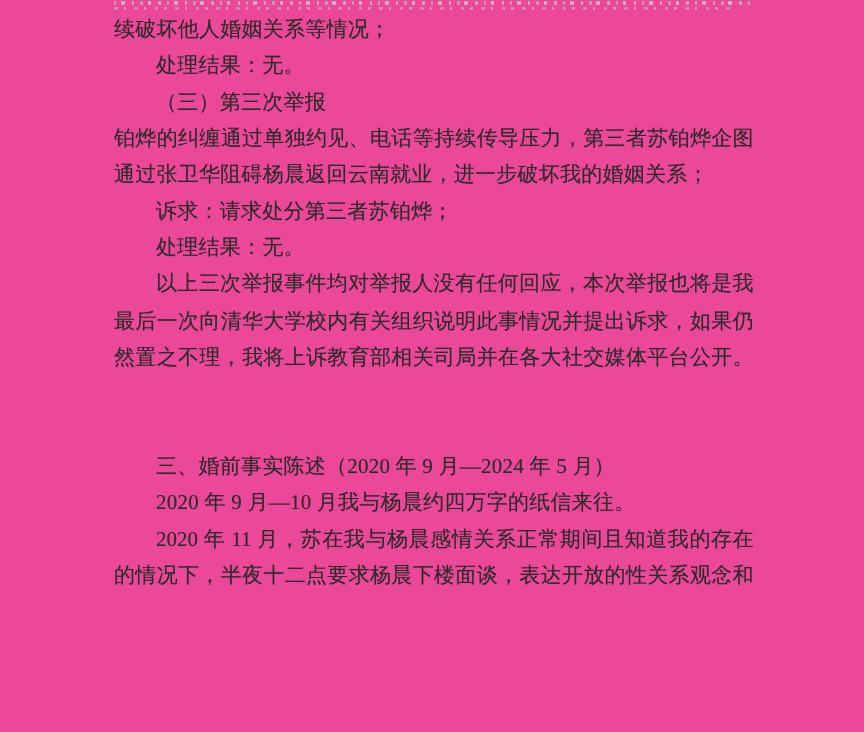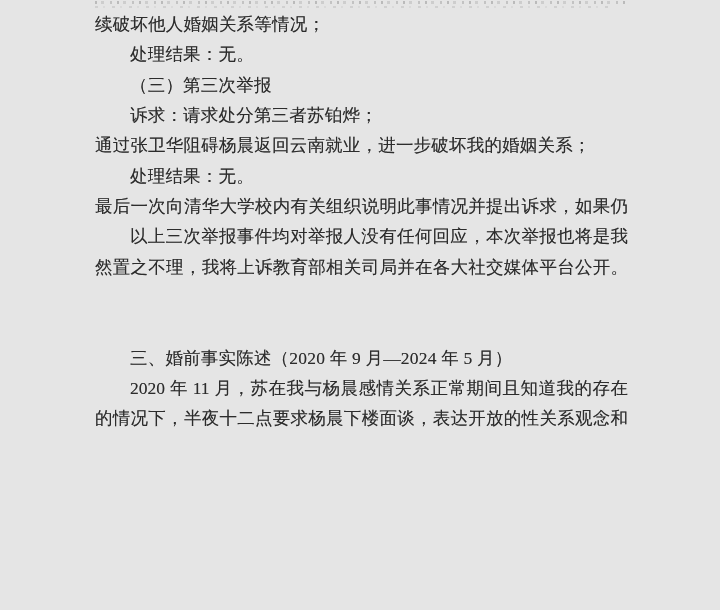--- a/index.html
+++ b/index.html
@@ -10,21 +10,21 @@
     width: 720px;
     height: 610px;
     background: #ffffff;
     overflow: hidden;
     position: relative;
     font-family: "Liberation Serif", "DejaVu Serif", serif;
   }
   .page {
     position: absolute;
     inset: 0;
-    background: #e5e5e5;
+    background: #ec4899;
   }
   
   .frag {
     position: absolute;
     left: 95px;
     height: 3px;
     opacity: 0.85;
   }
   .frag.f1 {
     top: 1px;
@@ -71,25 +71,27 @@
 </head>
 <body style="background: rgb(255, 255, 255);">
 
 <div class="page">
   <div class="frag f1"></div>
   <div class="frag f2"></div>
   <div class="doc" style="color: rgb(44, 44, 44);">
       <div class="line">续破坏他人婚姻关系等情况；</div>
       <div class="line indent">处理结果：无。</div>
       <div class="line indent">（三）第三次举报</div>
+      <div class="line just">铂烨的纠缠通过单独约见、电话等持续传导压力，第三者苏铂烨企图</div>
+      <div class="line">通过张卫华阻碍杨晨返回云南就业，进一步破坏我的婚姻关系；</div>
       <div class="line indent">诉求：请求处分第三者苏铂烨；</div>
-      <div class="line">通过张卫华阻碍杨晨返回云南就业，进一步破坏我的婚姻关系；</div>
       <div class="line indent">处理结果：无。</div>
+      <div class="line indent just">以上三次举报事件均对举报人没有任何回应，本次举报也将是我</div>
       <div class="line just">最后一次向清华大学校内有关组织说明此事情况并提出诉求，如果仍</div>
-      <div class="line indent just">以上三次举报事件均对举报人没有任何回应，本次举报也将是我</div>
       <div class="line just">然置之不理，我将上诉教育部相关司局并在各大社交媒体平台公开。</div>
       <div class="line"></div>
       <div class="line"></div>
       <div class="line indent">三、婚前事实陈述（2020 年 9 月—2024 年 5 月）</div>
+      <div class="line indent">2020 年 9 月—10 月我与杨晨约四万字的纸信来往。</div>
       <div class="line indent just">2020 年 11 月，苏在我与杨晨感情关系正常期间且知道我的存在</div>
       <div class="line just">的情况下，半夜十二点要求杨晨下楼面谈，表达开放的性关系观念和</div>
     </div>
 </div>
 
 </body></html>

